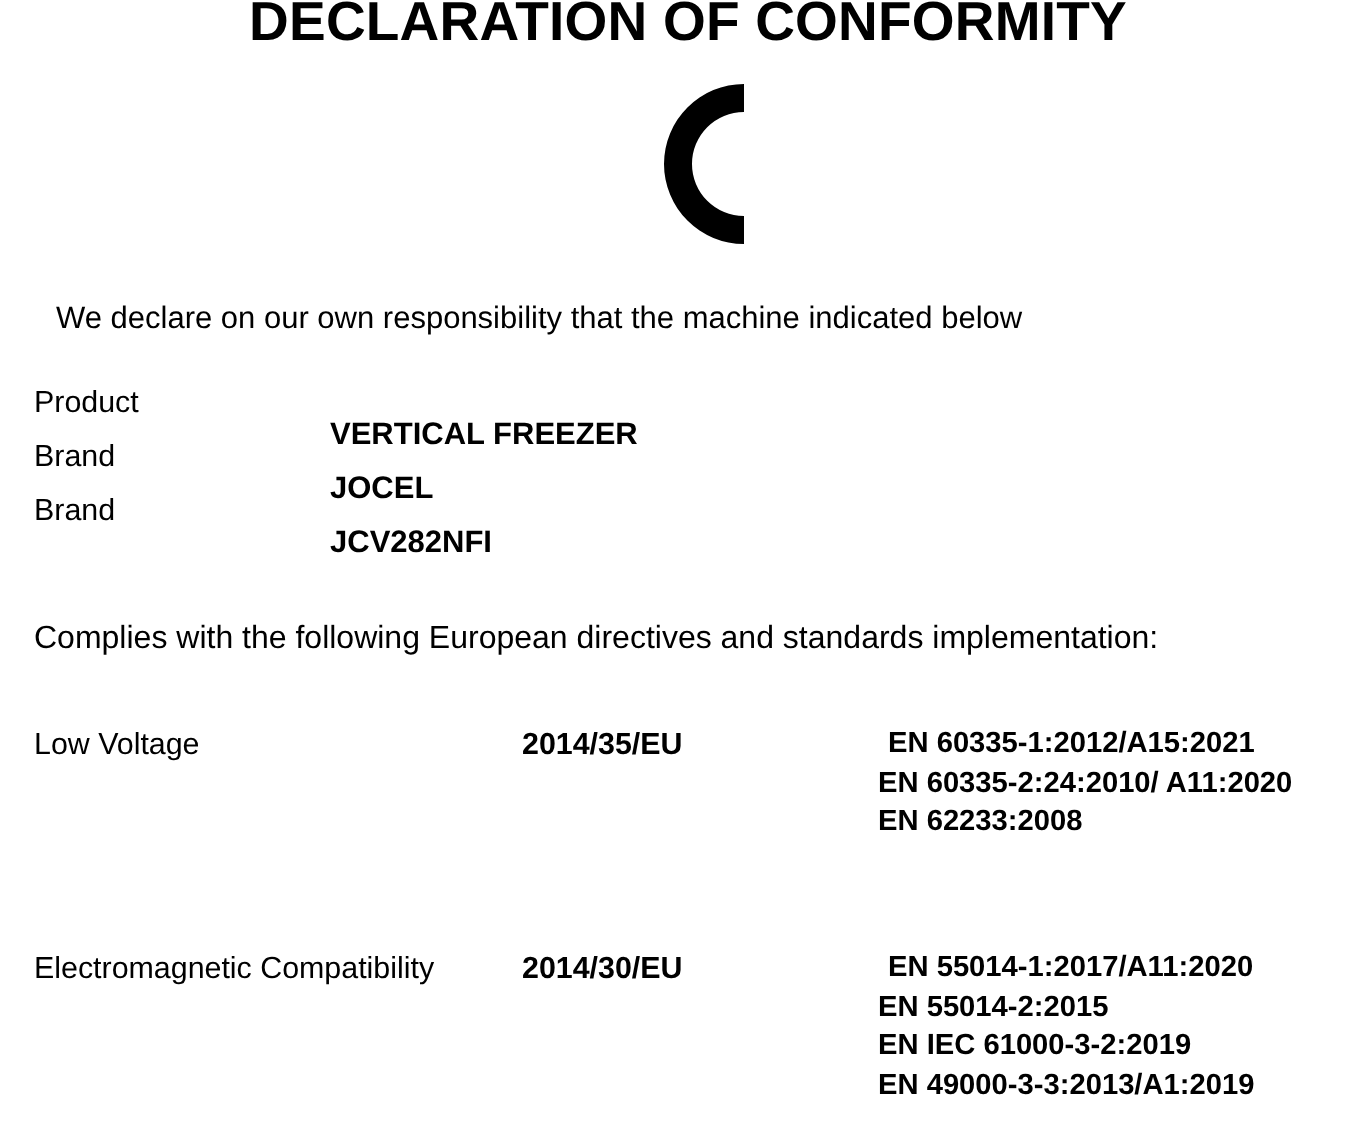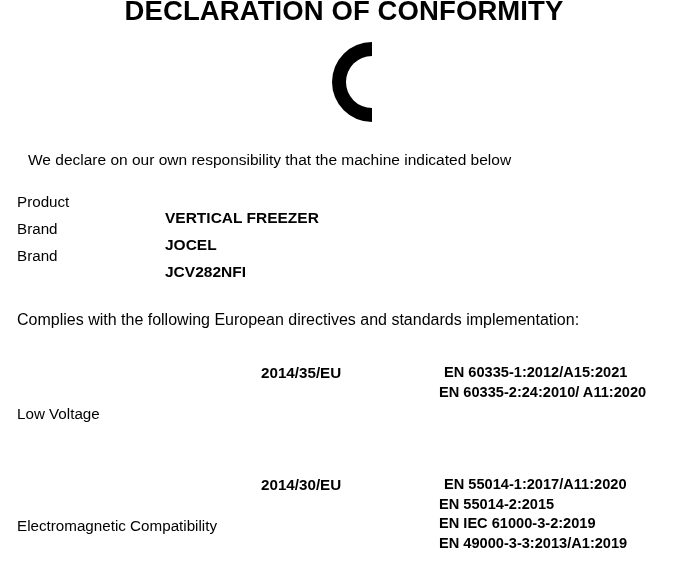--- a/index.html
+++ b/index.html
@@ -98,21 +98,20 @@
   .directive-section.lvd { top: 363px; }
   .directive-section.emc { top: 475px; }
 
   .directive-name {
     position: absolute;
     left: 0;
     top: 0;
     font-size: 15.2px;
     line-height: 20px;
     white-space: nowrap;
-    margin-top: 41px;
   }
   .directive-number {
     position: absolute;
     left: 244px;
     top: 0;
     font-size: 15.2px;
     font-weight: bold;
     line-height: 20px;
     white-space: nowrap;
   }
@@ -179,20 +178,21 @@
   </div>
 
   <div class="complies-line">Complies with the following European directives and standards implementation:</div>
 
   <div class="directive-section lvd">
     <span class="directive-name">Low Voltage</span>
     <span class="directive-number">2014/35/EU</span>
     <div class="standards-list">
       <div class="standard-item indented">EN 60335-1:2012/A15:2021</div>
       <div class="standard-item">EN 60335-2:24:2010/ A11:2020</div>
+      <div class="standard-item">EN 62233:2008</div>
     </div>
   </div>
 
   <div class="directive-section emc">
     <span class="directive-name">Electromagnetic Compatibility</span>
     <span class="directive-number">2014/30/EU</span>
     <div class="standards-list">
       <div class="standard-item indented">EN 55014-1:2017/A11:2020</div>
       <div class="standard-item">EN 55014-2:2015</div>
       <div class="standard-item">EN IEC 61000-3-2:2019</div>

